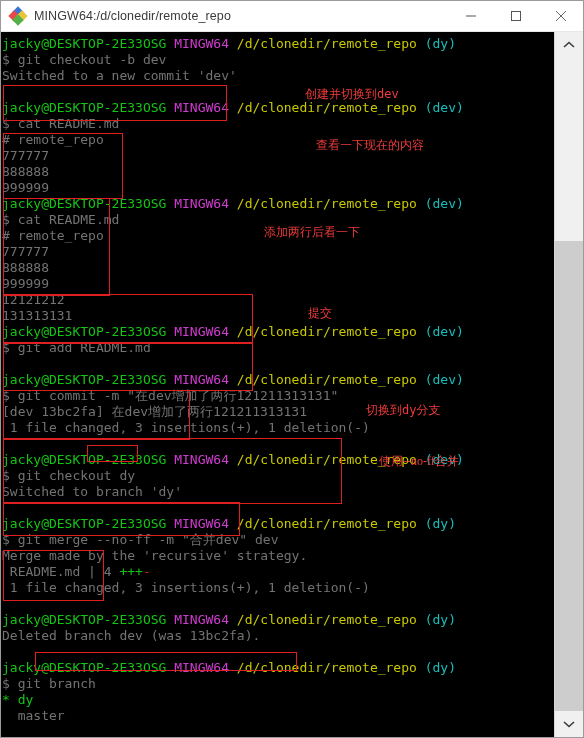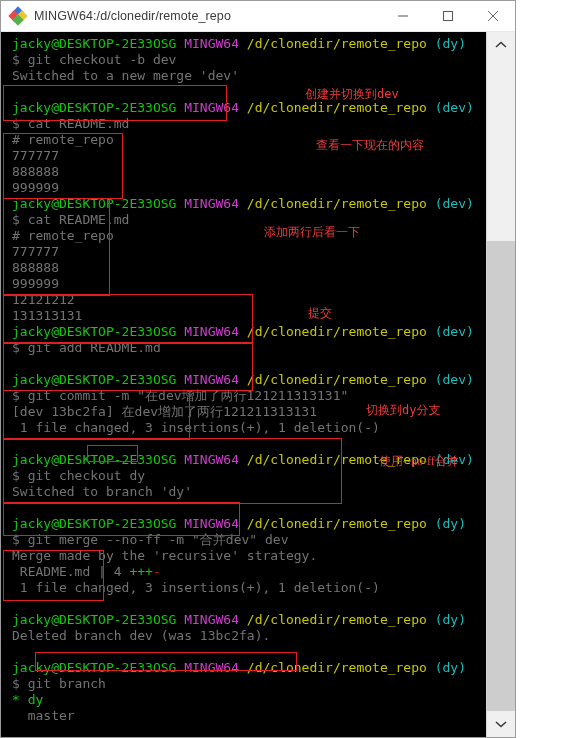--- a/index.html
+++ b/index.html
@@ -7,21 +7,21 @@
     padding: 0;
     background: #ffffff;
   }
   body {
     width: 584px;
     height: 738px;
     overflow: hidden;
     font-family: "DejaVu Sans Mono", monospace;
   }
   .window {
-    width: 516px;
+    width: 584px;
     height: 738px;
     position: relative;
     background: #ffffff;
     box-sizing: border-box;
     border: 1px solid #9a9a9a;
     display: flex;
     flex-direction: column;
   }
   
   .titlebar {
@@ -79,21 +79,21 @@
     display: flex;
     background: #000000;
     position: relative;
     overflow: hidden;
   }
   .terminal {
     flex: 1 1 auto;
     background: #000000;
     position: relative;
     overflow: hidden;
-    padding: 4px 0 0 11px;
+    padding: 4px 0 0 1px;
     box-sizing: border-box;
   }
   .line {
     font-family: "DejaVu Sans Mono", monospace;
     font-size: 13px;
     line-height: 16px;
     height: 16px;
     white-space: pre;
     color: #cccccc;
     position: relative;
@@ -188,21 +188,21 @@
     </div>
   </div>
 
   <div class="term-wrap">
 
     <div class="terminal" id="terminal">
 
       <div id="lines-host">
           <div class="line"><span class="c-user">jacky@DESKTOP-2E33OSG</span><span class="c-white"> </span><span class="c-mingw">MINGW64</span><span class="c-white"> </span><span class="c-path">/d/clonedir/remote_repo</span><span class="c-white"> </span><span class="c-branch">(dy)</span></div>
           <div class="line"><span class="c-white">$ git checkout -b dev</span></div>
-          <div class="line"><span class="c-white">Switched to a new merge 'dev'</span></div>
+          <div class="line"><span class="c-white">Switched to a new commit 'dev'</span></div>
           <div class="line blank">&nbsp;</div>
           <div class="line"><span class="c-user">jacky@DESKTOP-2E33OSG</span><span class="c-white"> </span><span class="c-mingw">MINGW64</span><span class="c-white"> </span><span class="c-path">/d/clonedir/remote_repo</span><span class="c-white"> </span><span class="c-branch">(dev)</span></div>
           <div class="line"><span class="c-white">$ cat README.md</span></div>
           <div class="line"><span class="c-white"># remote_repo</span></div>
           <div class="line"><span class="c-white">777777</span></div>
           <div class="line"><span class="c-white">888888</span></div>
           <div class="line"><span class="c-white">999999</span></div>
           <div class="line"><span class="c-user">jacky@DESKTOP-2E33OSG</span><span class="c-white"> </span><span class="c-mingw">MINGW64</span><span class="c-white"> </span><span class="c-path">/d/clonedir/remote_repo</span><span class="c-white"> </span><span class="c-branch">(dev)</span></div>
           <div class="line"><span class="c-white">$ cat README.md</span></div>
           <div class="line"><span class="c-white"># remote_repo</span></div>

